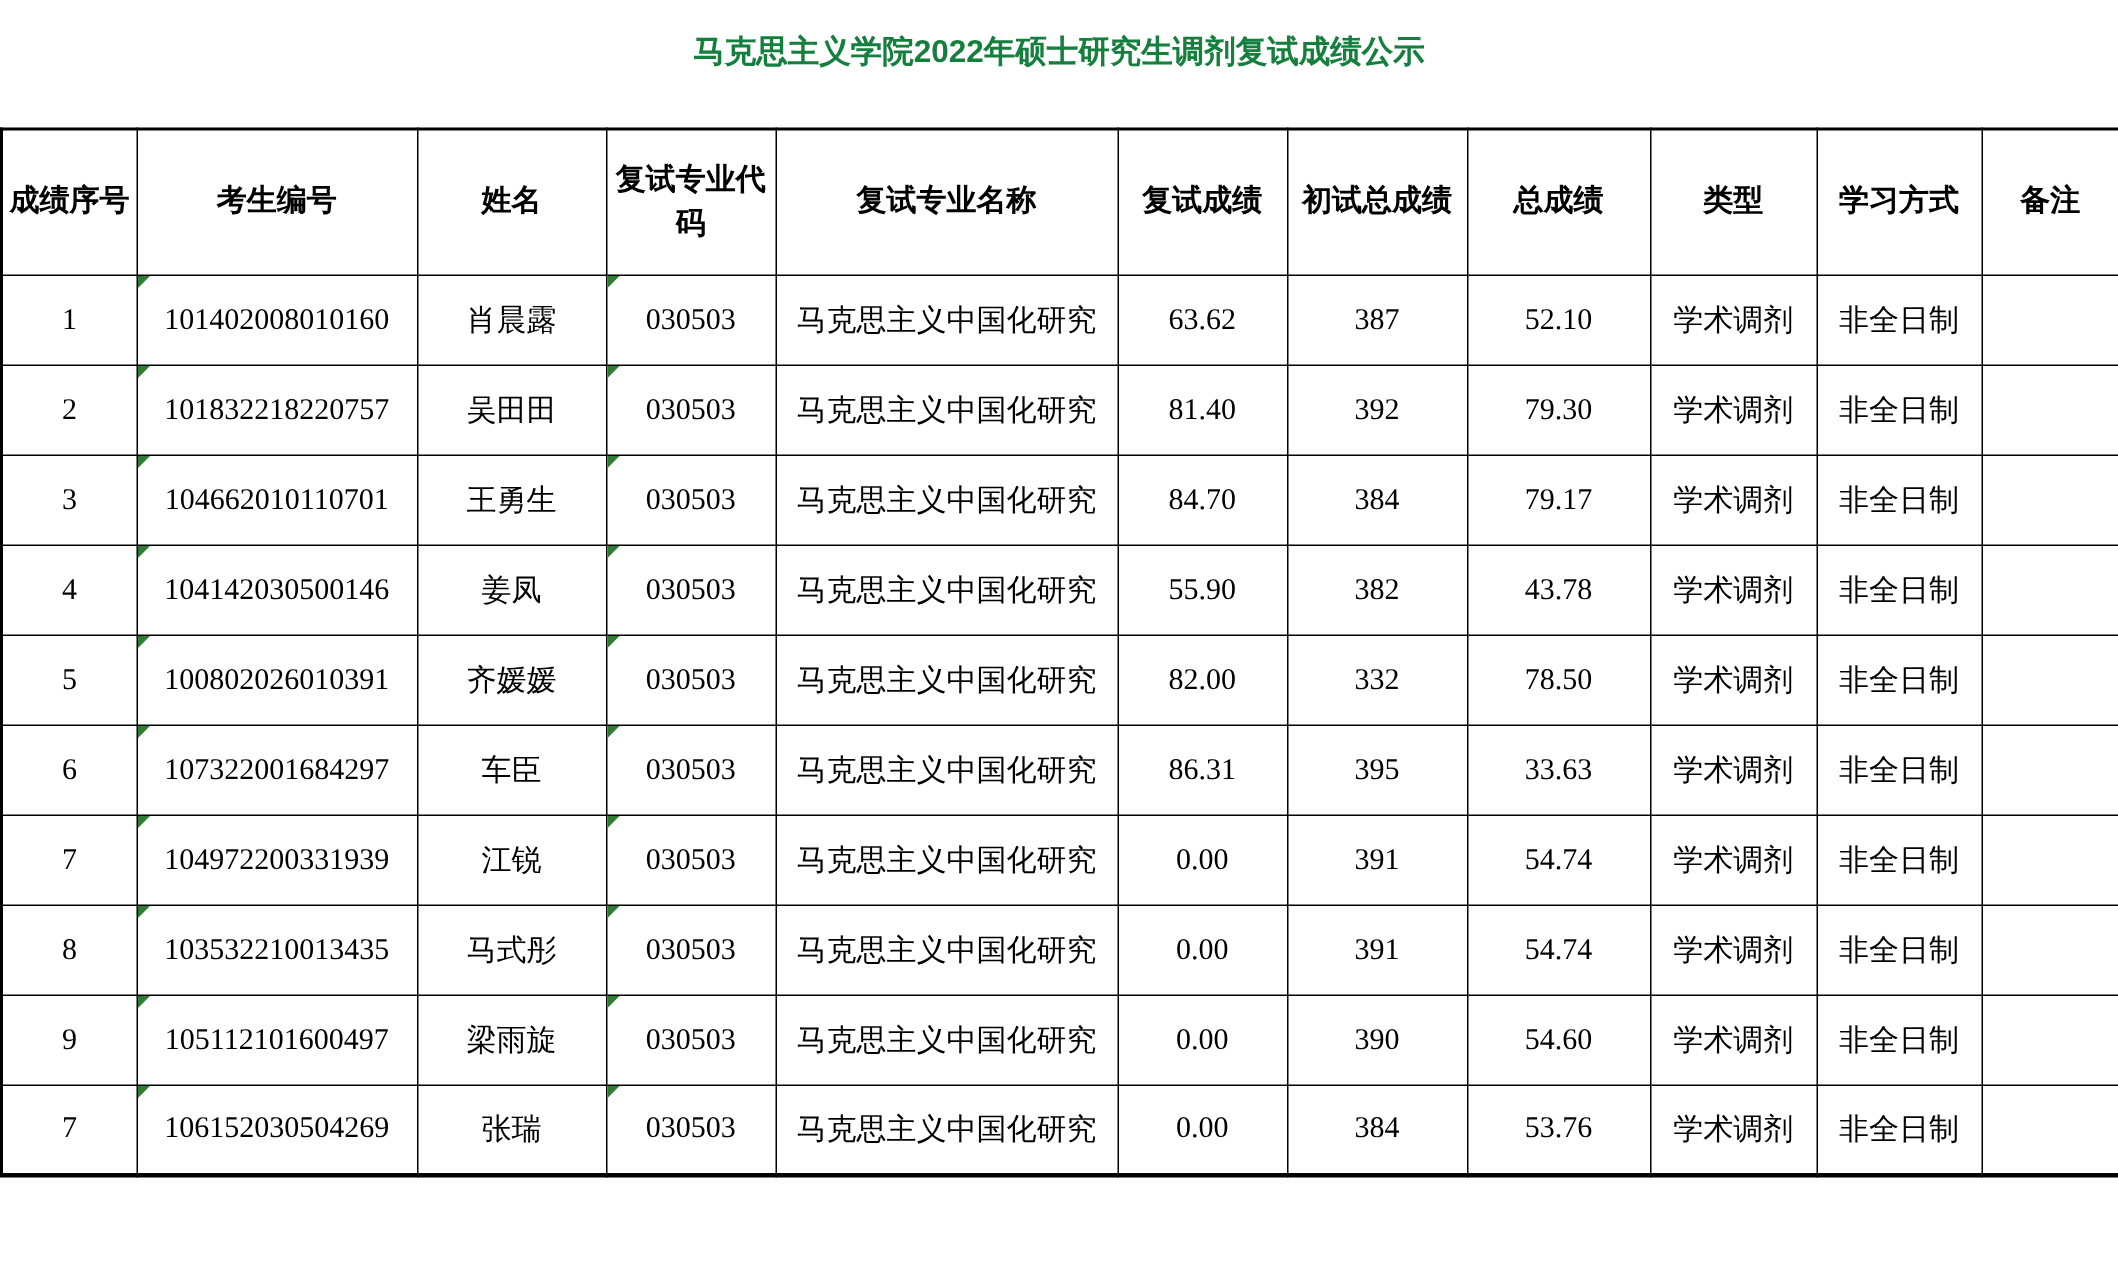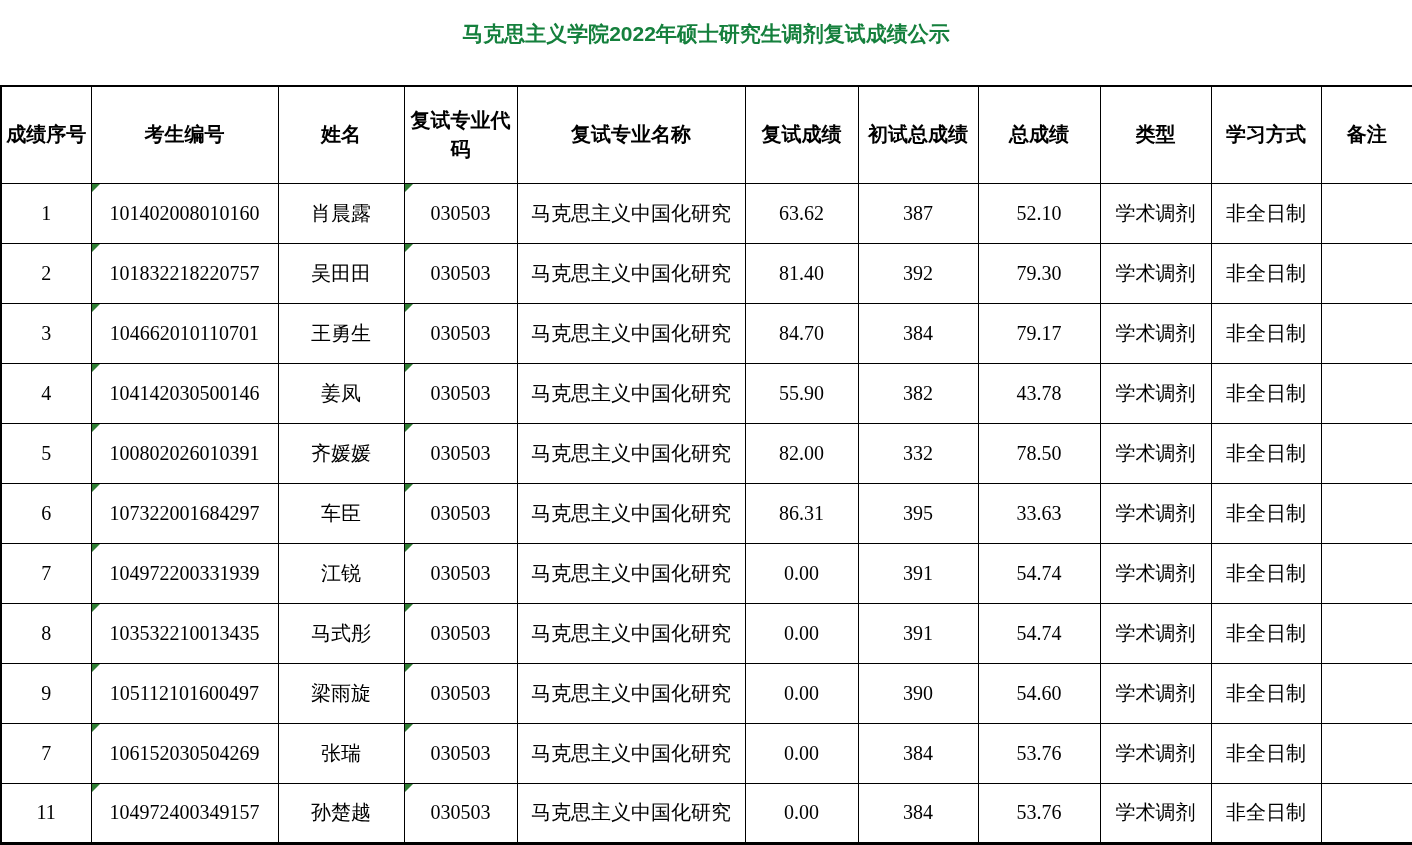--- a/index.html
+++ b/index.html
@@ -227,28 +227,15 @@
           <td>张瑞</td>
           <td>030503<span class="flag"></span></td>
           <td>马克思主义中国化研究</td>
           <td>0.00</td>
           <td>384</td>
           <td>53.76</td>
           <td>学术调剂</td>
           <td>非全日制</td>
           <td></td>
         </tr>
-        <tr>
-          <td>11</td>
-          <td>104972400349157<span class="flag"></span></td>
-          <td>孙楚越</td>
-          <td>030503<span class="flag"></span></td>
-          <td>马克思主义中国化研究</td>
-          <td>0.00</td>
-          <td>384</td>
-          <td>53.76</td>
-          <td>学术调剂</td>
-          <td>非全日制</td>
-          <td></td>
-        </tr>
       </tbody>
   </table>
 </div>
 
 </body></html>

